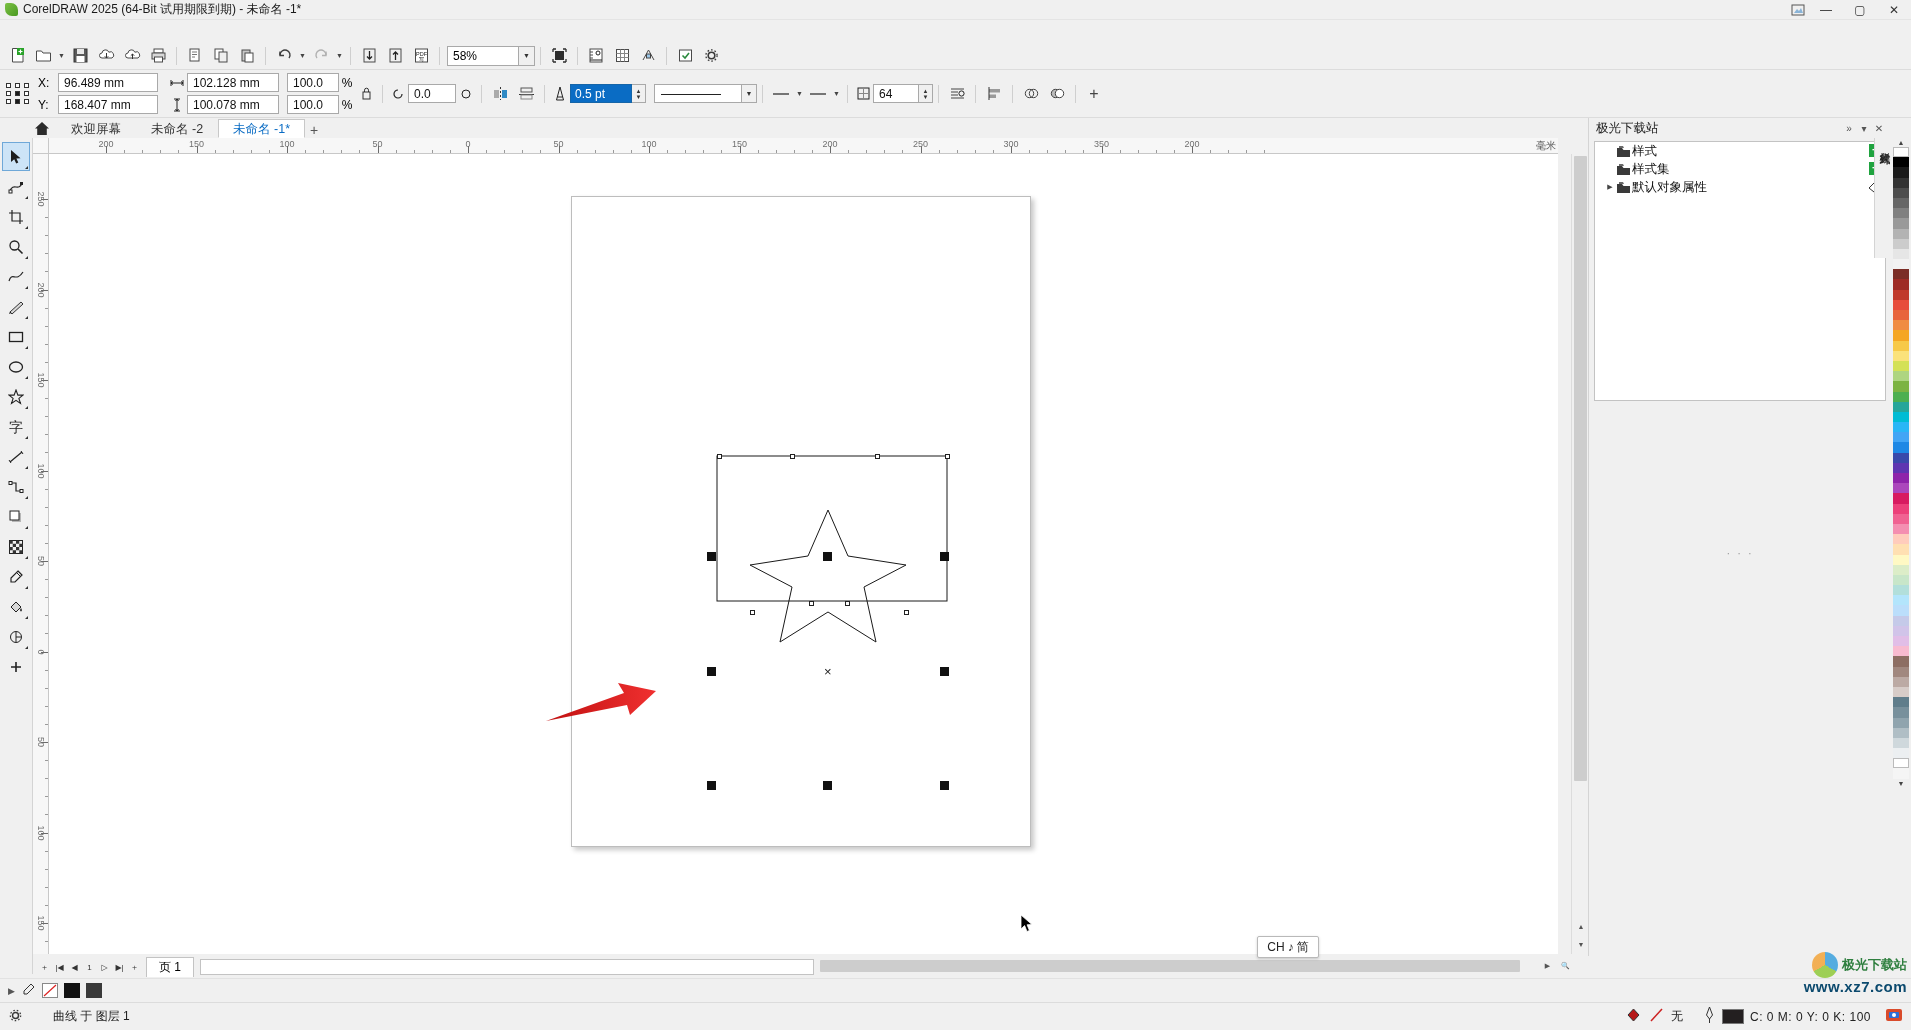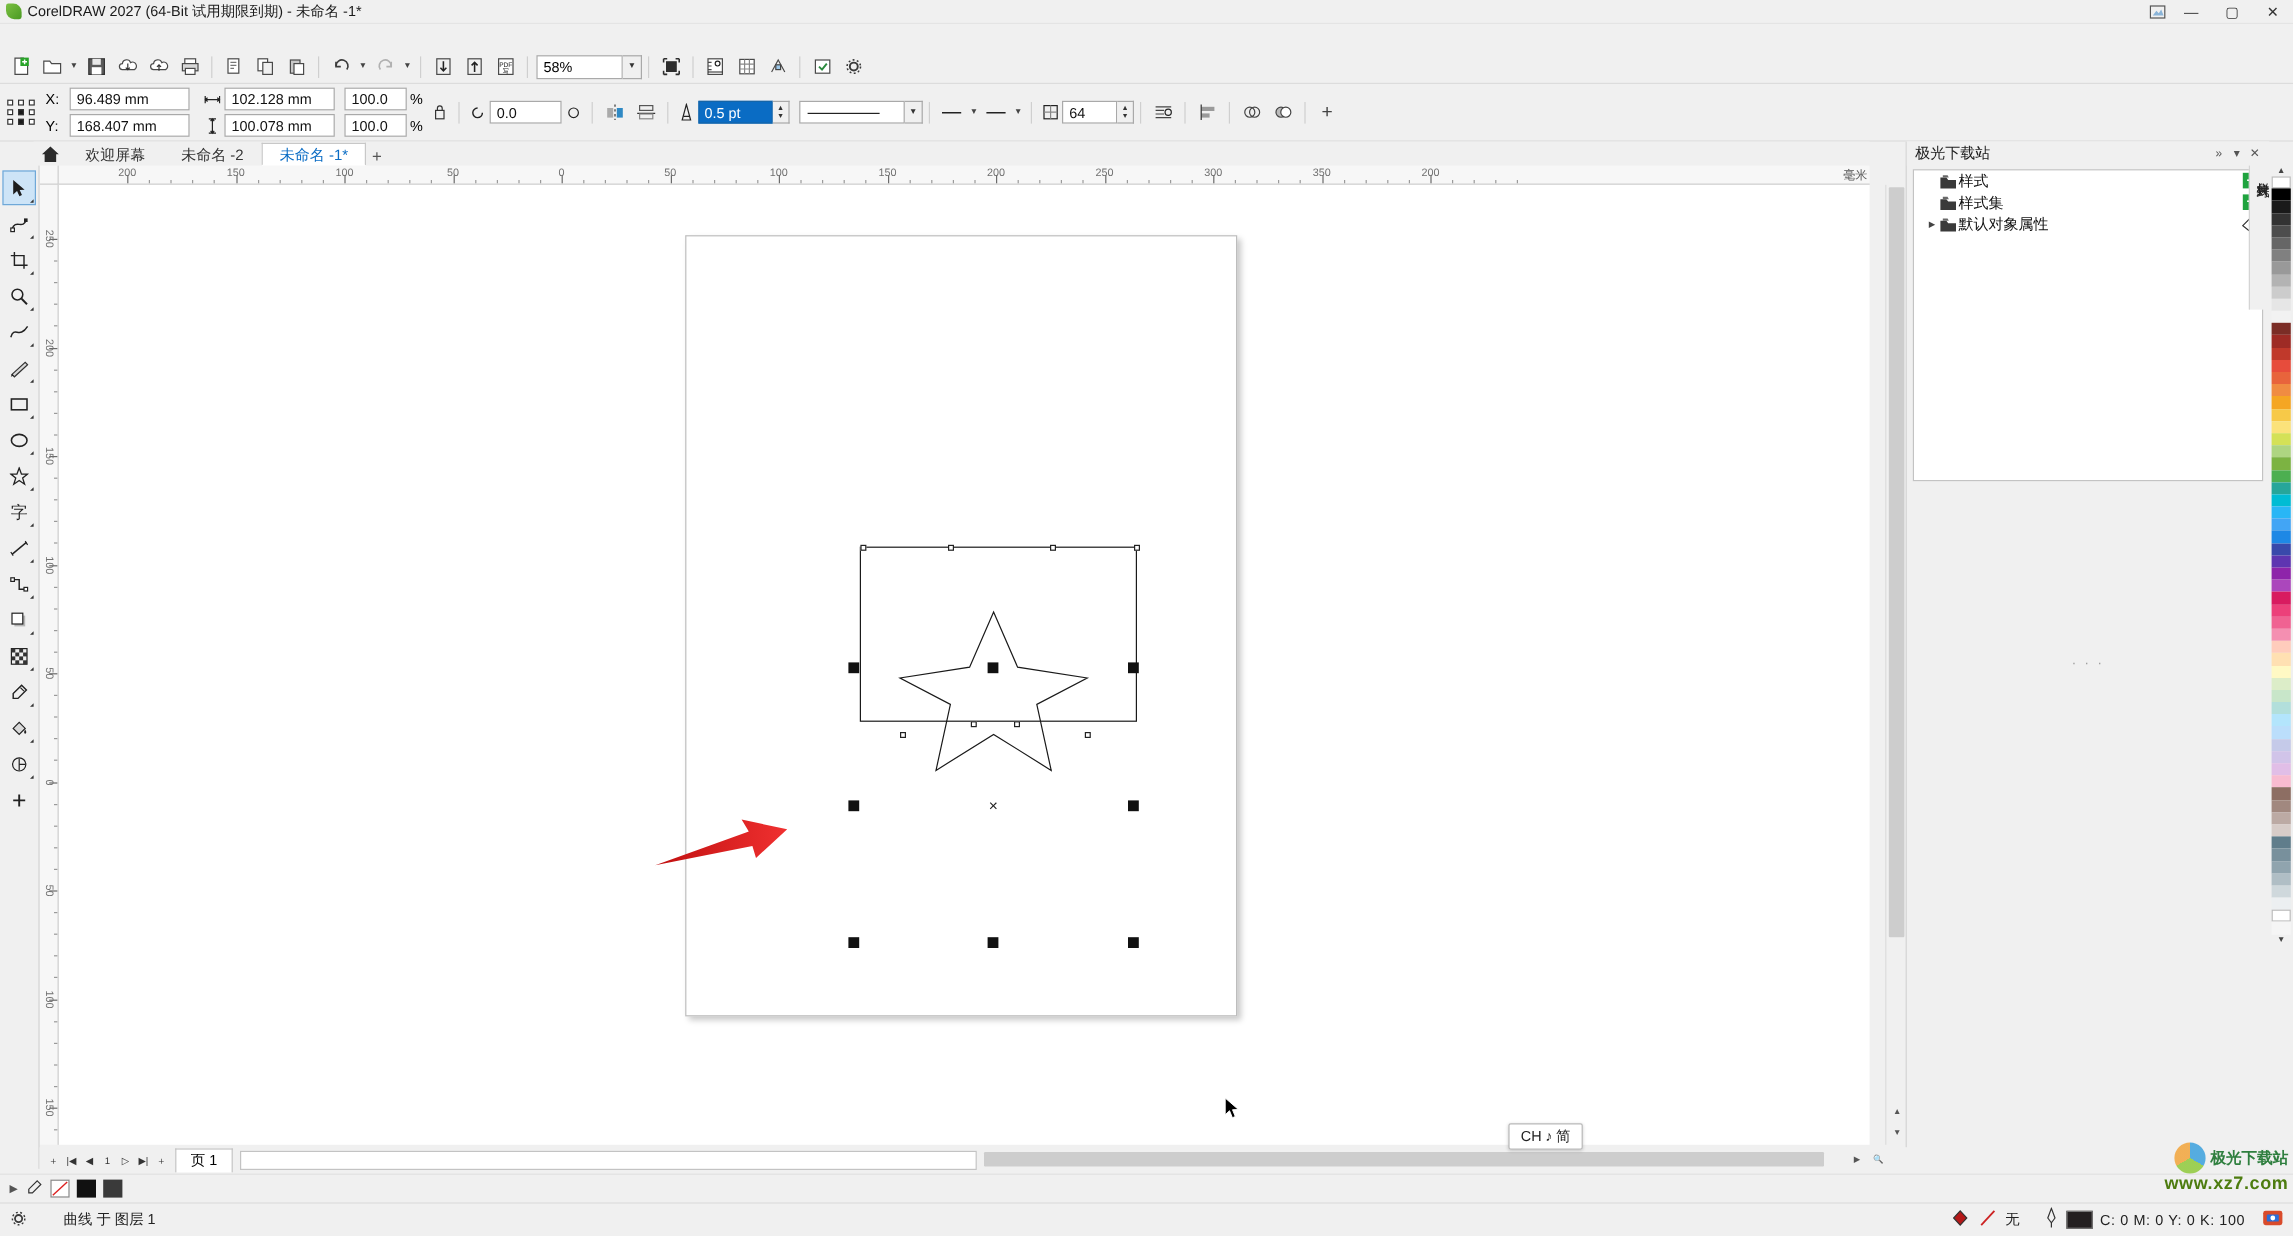--- a/index.html
+++ b/index.html
@@ -86,21 +86,21 @@
   .xy-row { display:flex; align-items:center; height:19px; }
   .xy-lab { font-size:12px; width:20px; }
   .fld {
     height:19px; background:#fff; border:1px solid #a9a9a9; display:flex;
     align-items:center; padding-left:5px; font-size:12px; color:#111;
   }
   .fld.w100 { width:100px; }
   .fld.w92  { width:92px; }
   .fld.w52  { width:52px; }
   .fld.w46  { width:46px; }
-  .fld.w60  { width:60px; }
+  .fld.w60  { width:48px; }
   .glyph-ico { width:20px; display:flex; align-items:center; justify-content:center; font-size:11px; color:#222; }
   .pct { font-size:12px; width:16px; text-align:center; }
   .lockbtn {
     width:22px; height:24px; display:flex; align-items:center; justify-content:center;
     border:1px solid transparent;
   }
   .sel-field {
     height:19px; width:62px; background:#0a6cc4; border:1px solid #1565a8;
     color:#fff; font-size:12px; display:flex; align-items:center; padding-left:4px;
   }
@@ -303,30 +303,30 @@
     display:flex; flex-direction:column; align-items:flex-end; justify-content:center;
     pointer-events:none;
   }
   .wm-top { display:flex; align-items:center; gap:4px; }
   .wm-circle {
     width:26px; height:26px; border-radius:50%;
     background: conic-gradient(#3aa0dd 0deg 120deg, #8fc93a 120deg 240deg, #f2a43a 240deg 360deg);
     opacity:.85;
   }
   .wm-txt { font-size:13px; color:#2f7f3f; font-weight:bold; }
-  .wm-url { font-size:15px; color:#4d7c0f; font-weight:bold; letter-spacing:0.5px; }
+  .wm-url { font-size:15px; color:#0c4a6e; font-weight:bold; letter-spacing:0.5px; }
 </style>
 </head>
 <body>
 
 <div class="app">
 
   <div class="titlebar">
     <div class="title-logo"></div>
-    <div class="title-text">CorelDRAW 2027 (64-Bit 试用期限到期) - 未命名 -1*</div>
+    <div class="title-text">CorelDRAW 2025 (64-Bit 试用期限到期) - 未命名 -1*</div>
     <div class="title-right">
       <div class="acct-ico">
         <svg width="14" height="14" viewBox="0 0 14 14">
             <rect x="1" y="2" width="12" height="10" fill="none" stroke="#555" stroke-width="1"></rect>
             <path d="M3 10 L6 6 L8 8 L10 5 L12 10 Z" fill="#8ab4d8"></path>
           </svg>
       </div>
       <div class="tb-ico">—</div>
       <div class="tb-ico">▢</div>
       <div class="tb-ico tb-close">✕</div>

